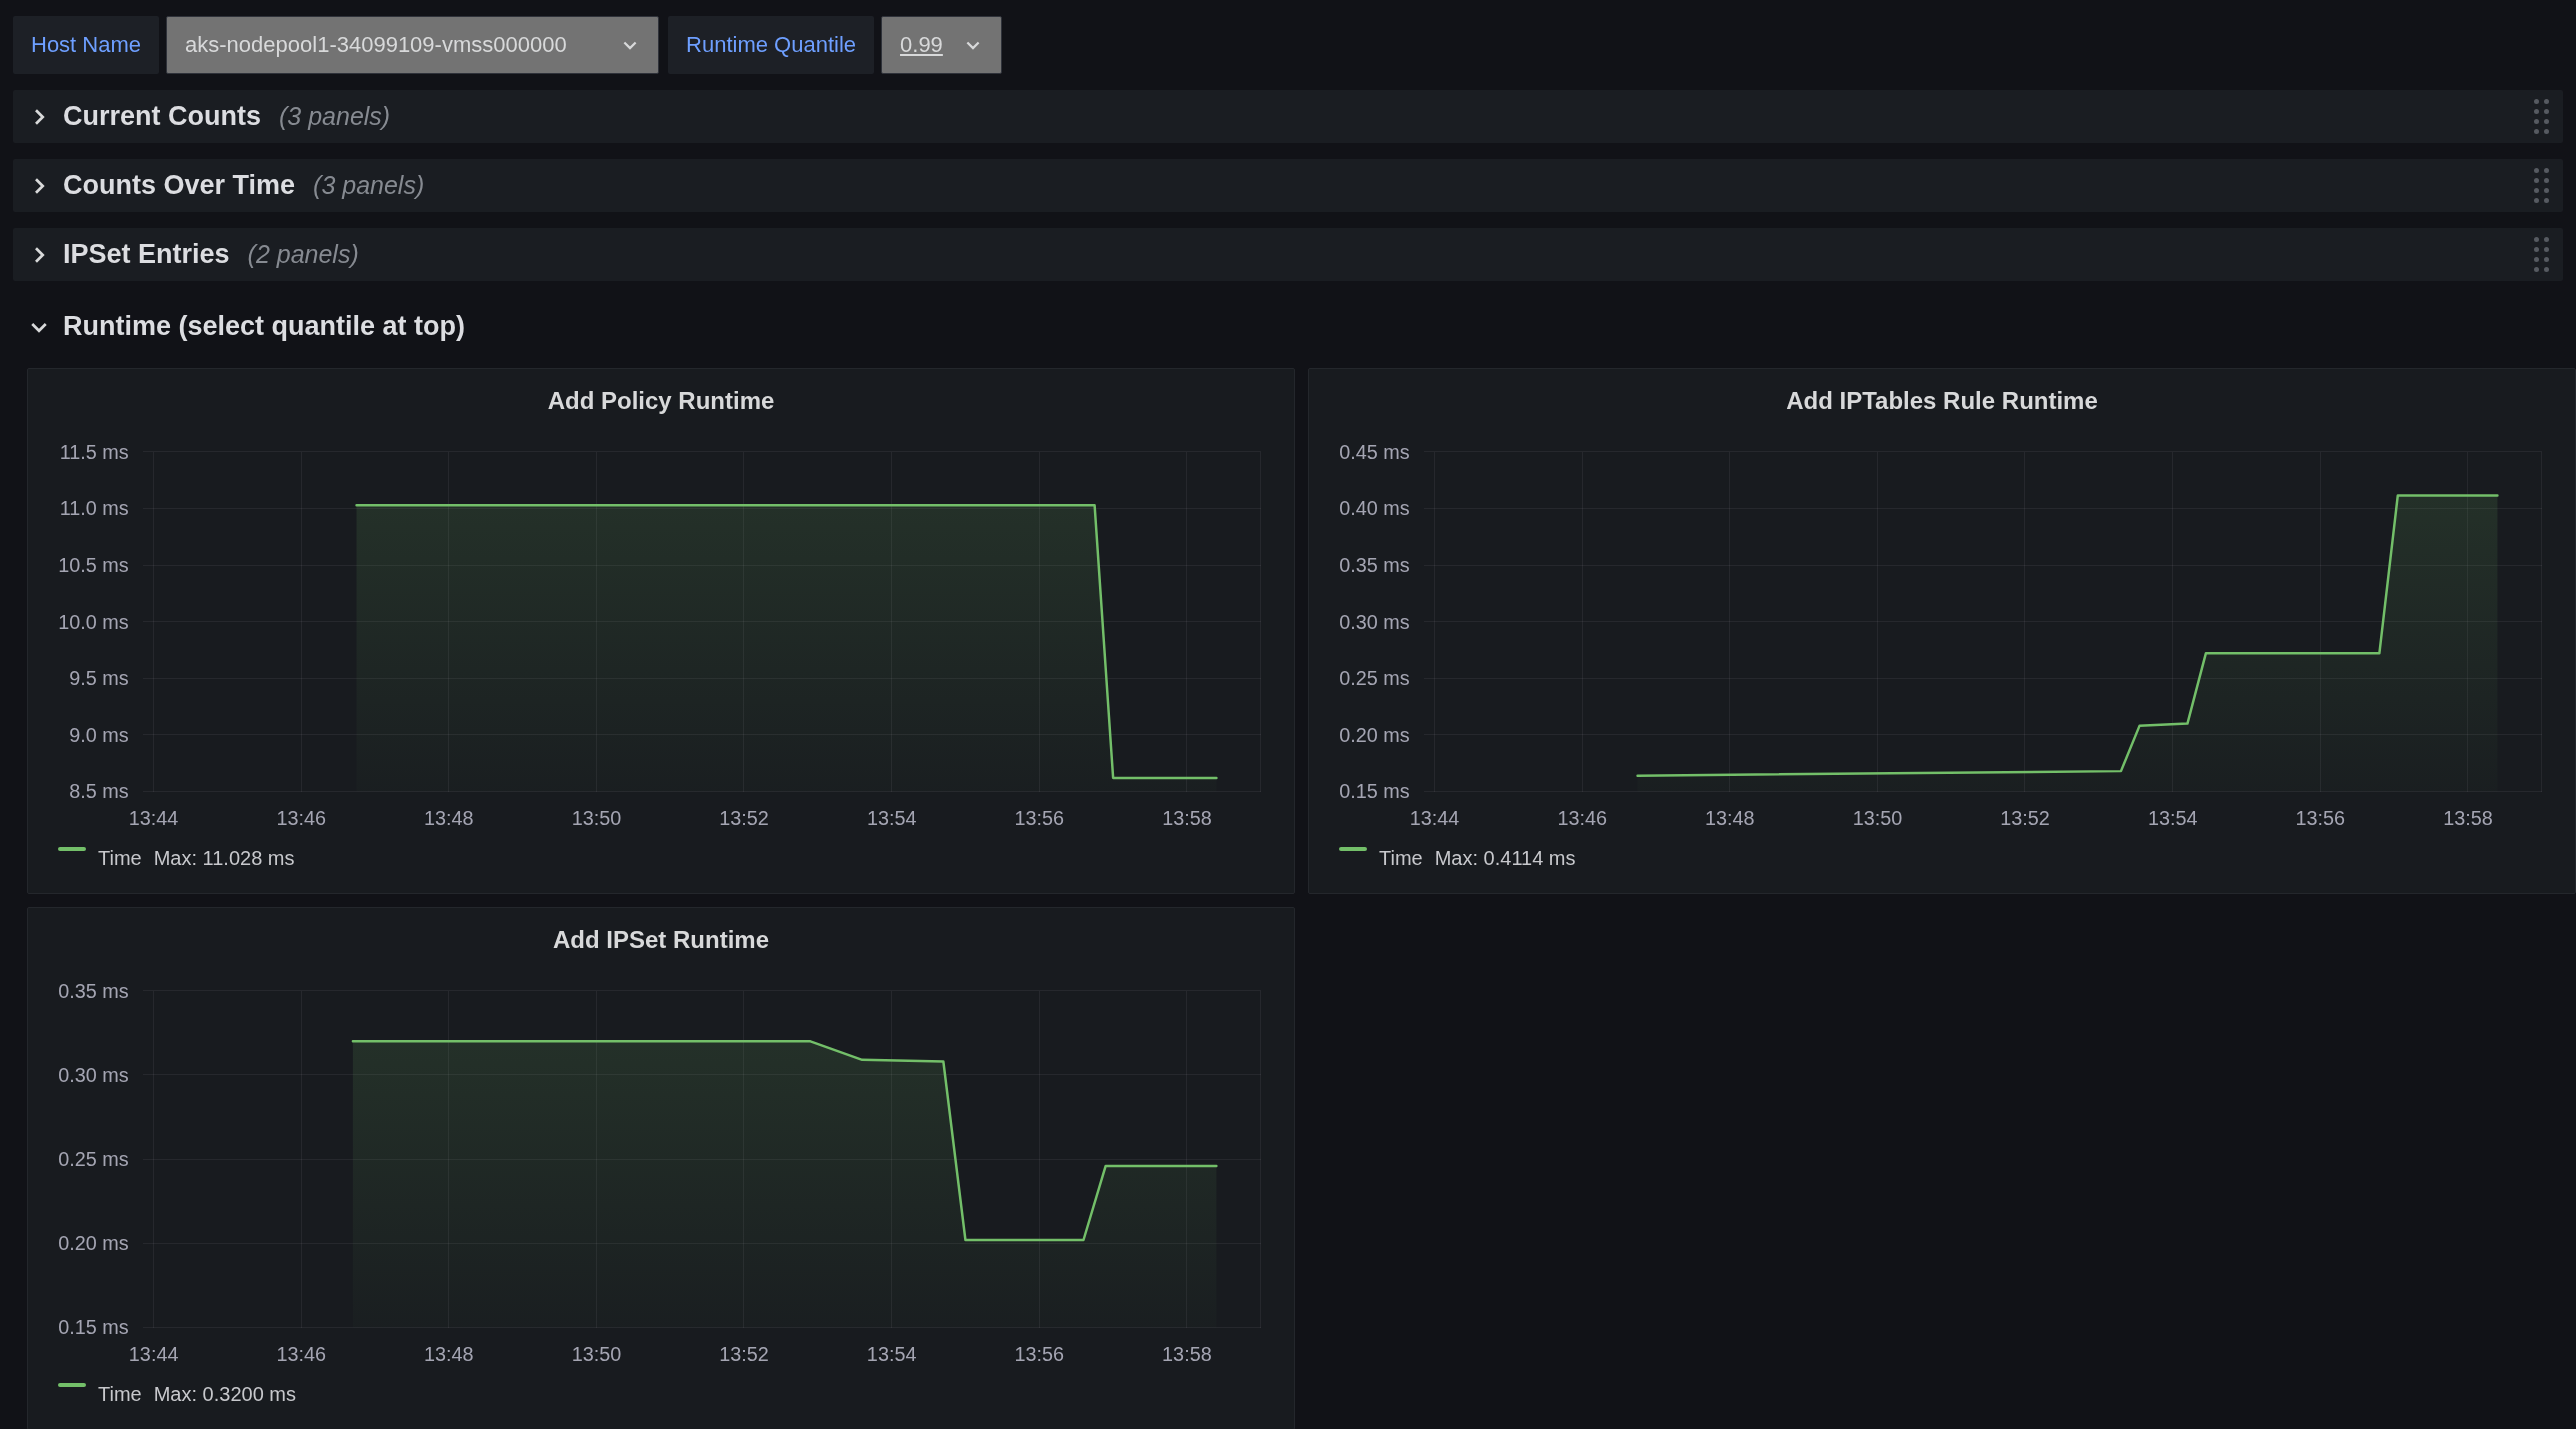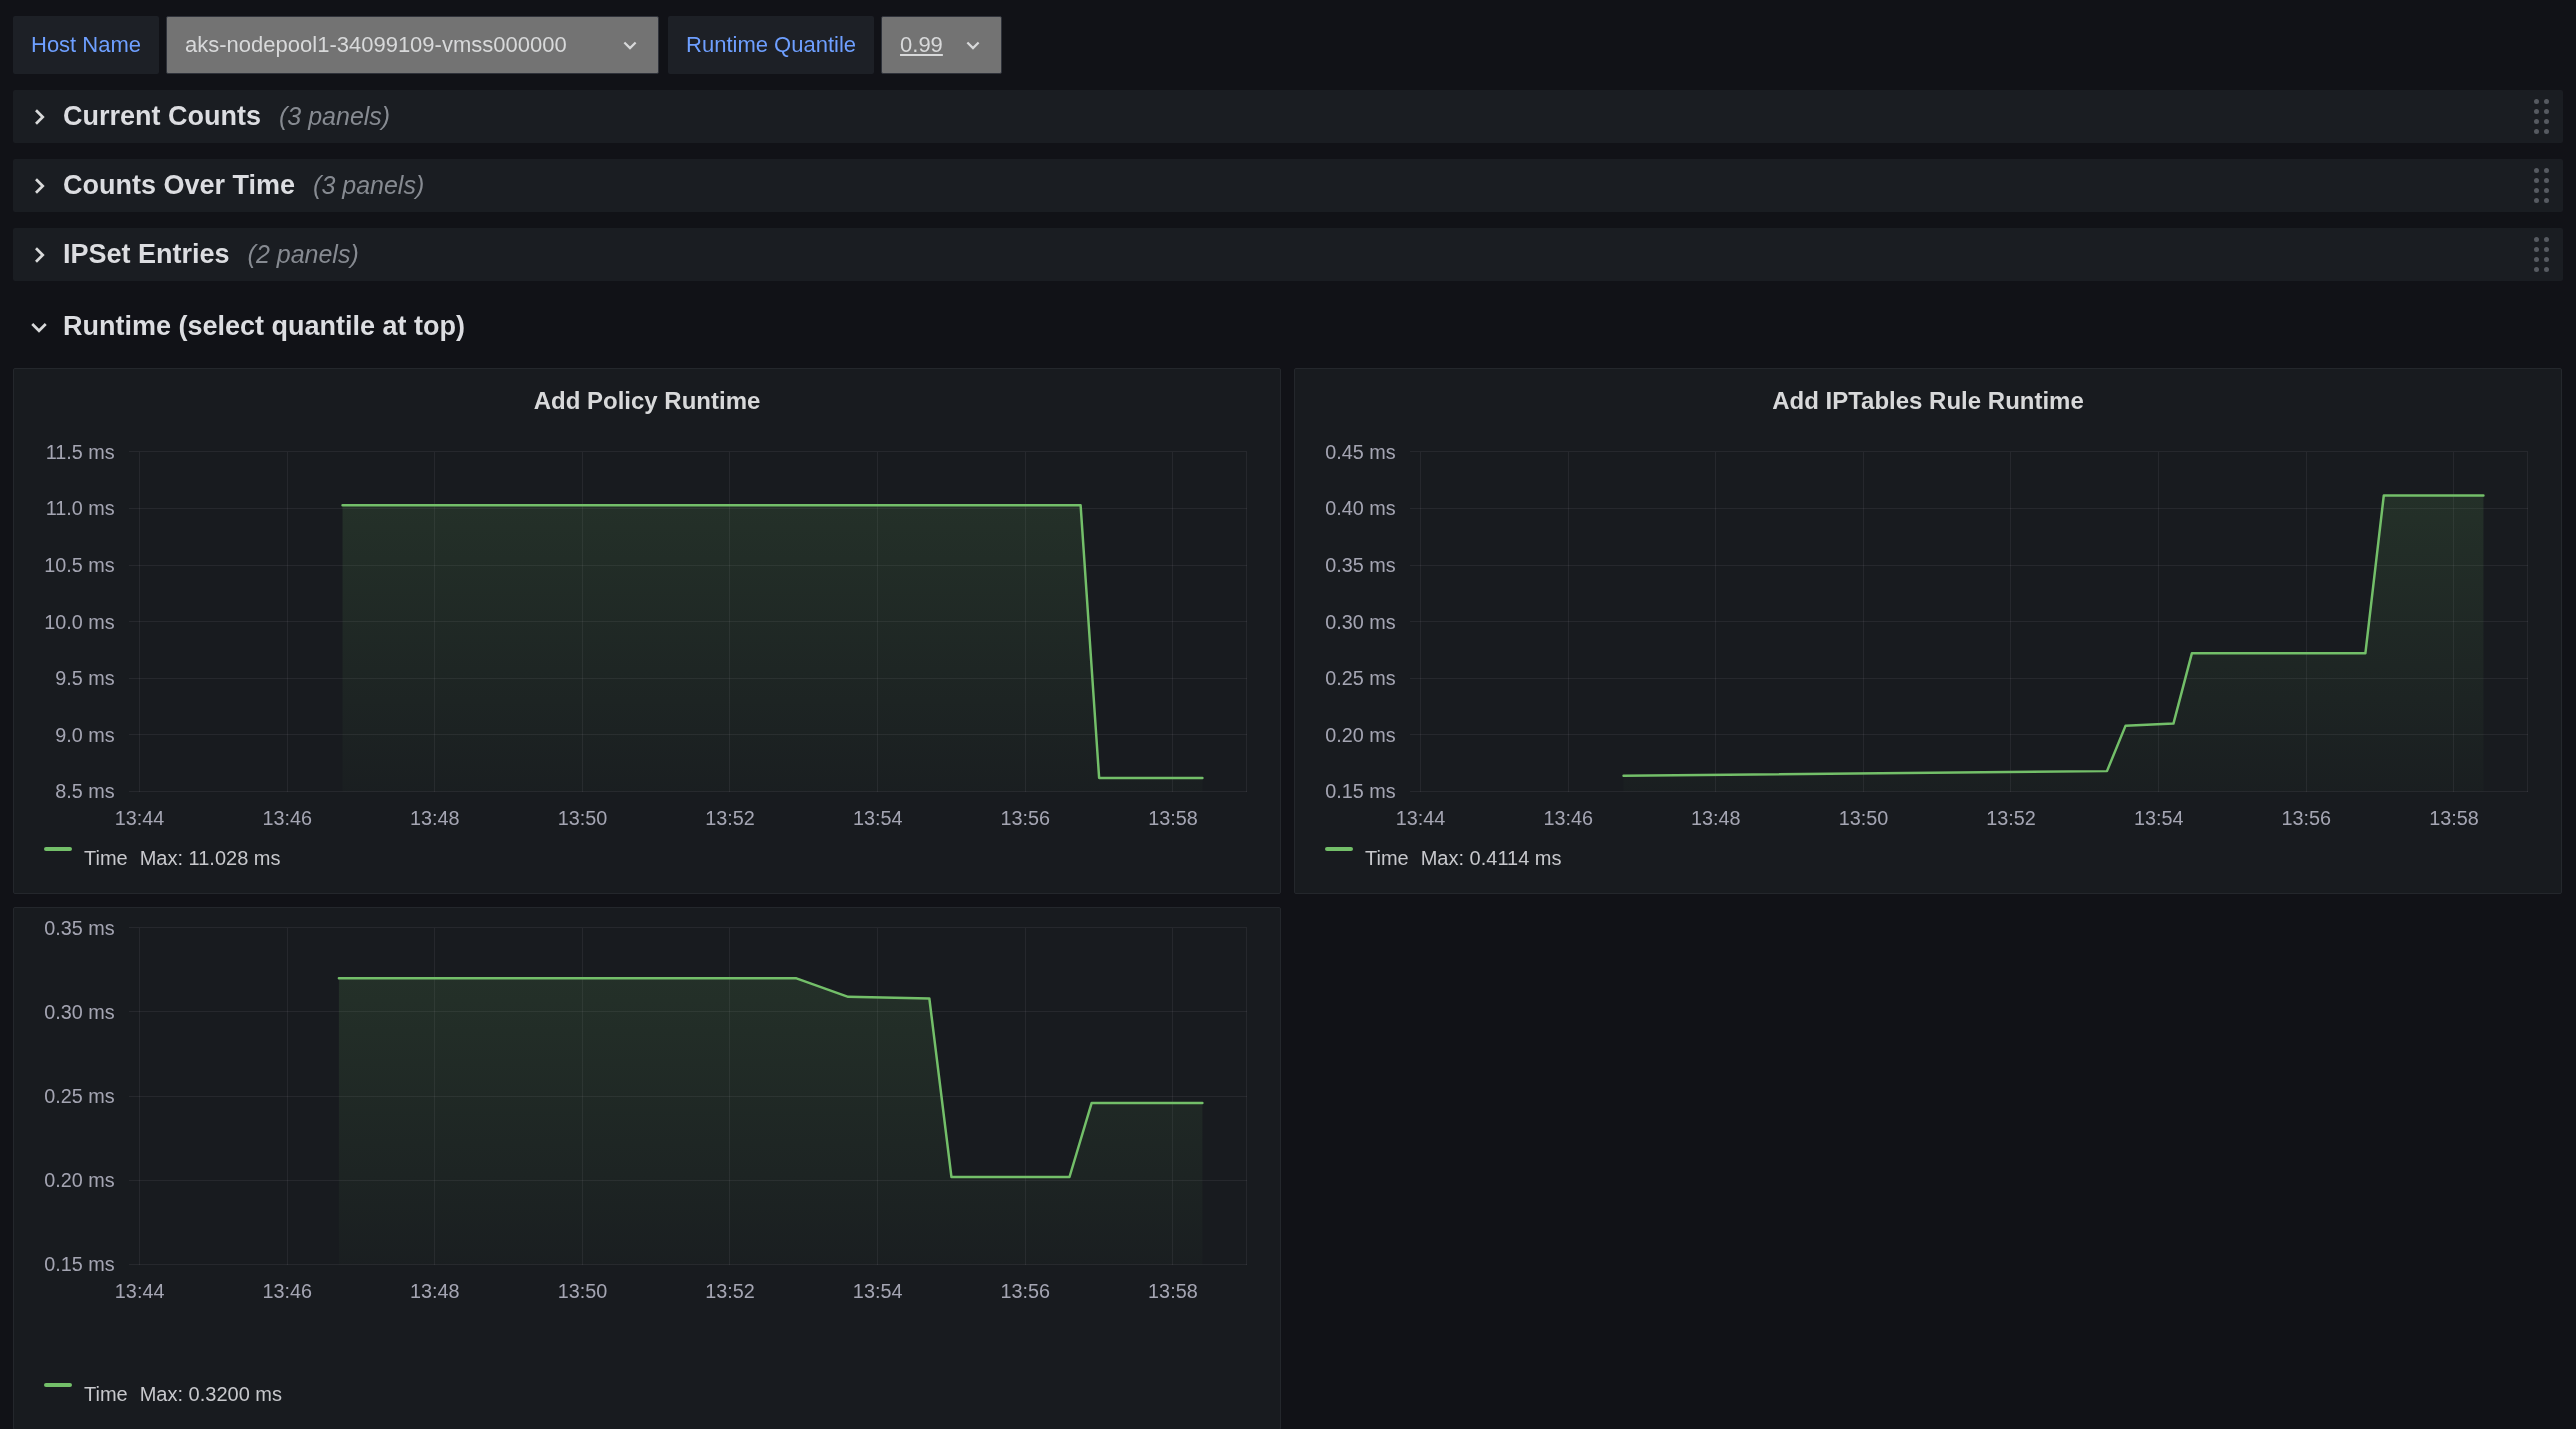--- a/index.html
+++ b/index.html
@@ -39,21 +39,21 @@
   .row-count { font-size: 25px; font-style: italic; color: #868a91; margin-left: 18px; }
   .drag-handle {
     margin-left: auto; display: grid;
     grid-template-columns: repeat(2, 5px); grid-auto-rows: 5px; gap: 5px;
     cursor: grab;
   }
   .drag-handle i { background: #565a61; border-radius: 50%; display: block; }
 
   
   .grid {
-    display: grid; padding: 0 13px; gap: 13px;
+    display: grid; padding: 0 27px; gap: 13px;
     grid-template-columns: 1268px 1268px;
     grid-template-rows: 526px 523px;
     border-radius: 14px;
   }
   .panel {
     background: #181b1f; border: 1px solid #24272c; border-radius: 2px;
     display: flex; flex-direction: column; overflow: hidden;
   }
   .panel-title {
     height: 63px; flex: 0 0 63px; display: flex; align-items: center; justify-content: center;
@@ -262,20 +262,21 @@
           </g>
         </svg></div>
     <div class="legend">
       <span class="marker" style="background: rgb(115, 191, 105);"></span>
       <span class="series-name">Time</span>
       <span class="stat">Max: 0.4114 ms</span>
     </div>
   </div>
 
   <div class="panel">
+    <div class="panel-title">Add IPSet Runtime</div>
     <div class="chart-body"><svg width="1266" height="411" xmlns="http://www.w3.org/2000/svg" viewBox="0 0 1277 415">
           <defs>
             <linearGradient id="grad2" x1="0" y1="0" x2="0" y2="1">
               <stop offset="0" stop-color="#73bf69" stop-opacity="0.13"></stop>
               <stop offset="1" stop-color="#73bf69" stop-opacity="0.02"></stop>
             </linearGradient>
           </defs>
           <g stroke="rgba(204,204,220,0.08)" stroke-width="1" shape-rendering="crispEdges">
             <line x1="115" x2="1244" y1="20.0" y2="20.0"></line>
             <line x1="115" x2="1244" y1="105.0" y2="105.0"></line>

